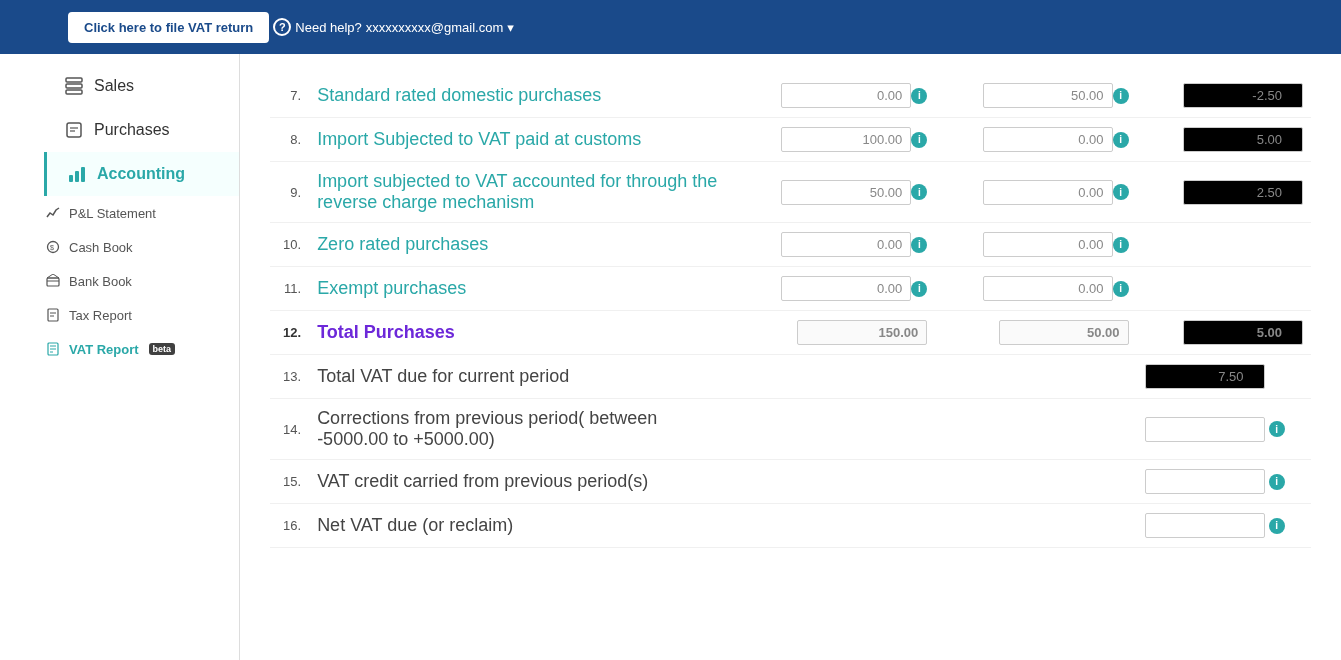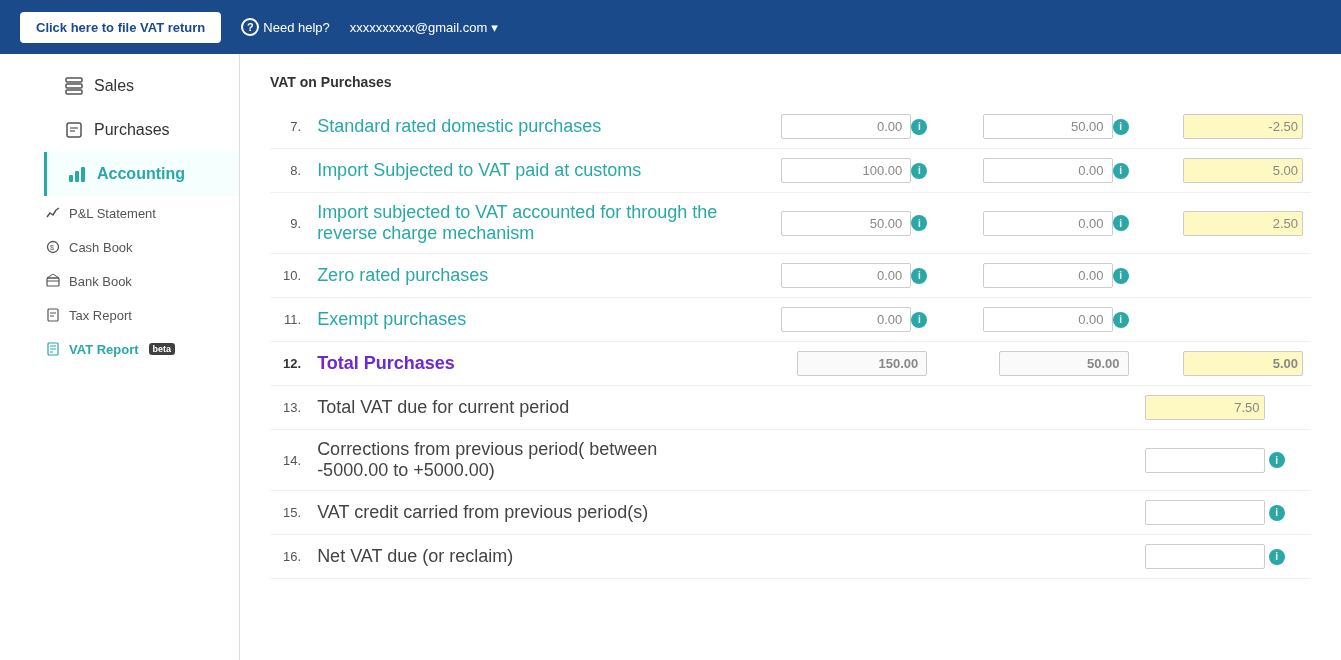--- a/index.html
+++ b/index.html
@@ -19,21 +19,22 @@
     .logo {
       font-size: 22px;
       font-weight: bold;
       letter-spacing: 1px;
       color: white;
       text-transform: uppercase;
     }
     .header-right {
       display: flex;
       align-items: center;
-      gap: 20px;
+      gap: 4px;
+      margin-left: 48px;
     }
     .vat-btn {
       background: white;
       color: #1a4a8a;
       border: 2px solid white;
       padding: 6px 14px;
       border-radius: 4px;
       font-size: 13px;
       font-weight: bold;
       cursor: pointer;
@@ -216,27 +217,27 @@
     .result-cell {
       width: 150px;
       text-align: right;
       padding: 4px 12px;
       font-size: 13px;
       color: #888;
     }
 
     .result-box {
       border: 1px solid #ccc;
-      padding: 4px 4px;
+      padding: 4px 20px;
       text-align: right;
       font-size: 13px;
       color: #888;
       min-width: 120px;
       border-radius: 2px;
-      background: #fef9c3;
+      background: #000000;
       display: inline-block;
     }
 
     .total-row td {
       font-weight: bold;
       color: #333;
     }
 
     .input-only-wrap {
       display: flex;
@@ -342,21 +343,20 @@
             <line x1="4" y1="10" x2="7" y2="10" stroke="#2aa8a8" stroke-width="1"></line>
           </svg>
         </div>
         <span>VAT Report</span>
         <span class="beta-badge">beta</span>
       </div>
     </div>
   </div>
 
   <div class="main">
-    <div class="section-title">VAT on Purchases</div>
 
     <table class="vat-table">
       <tbody id="vat-rows">
           <tr>
             <td class="row-num">7.</td>
             <td class="row-label">Standard rated domestic purchases</td>
             <td class="input-cell">
       <div class="input-wrap">
         <input class="vat-input" value="0.00" readonly="" style="">
         <div class="info-icon">i</div>

